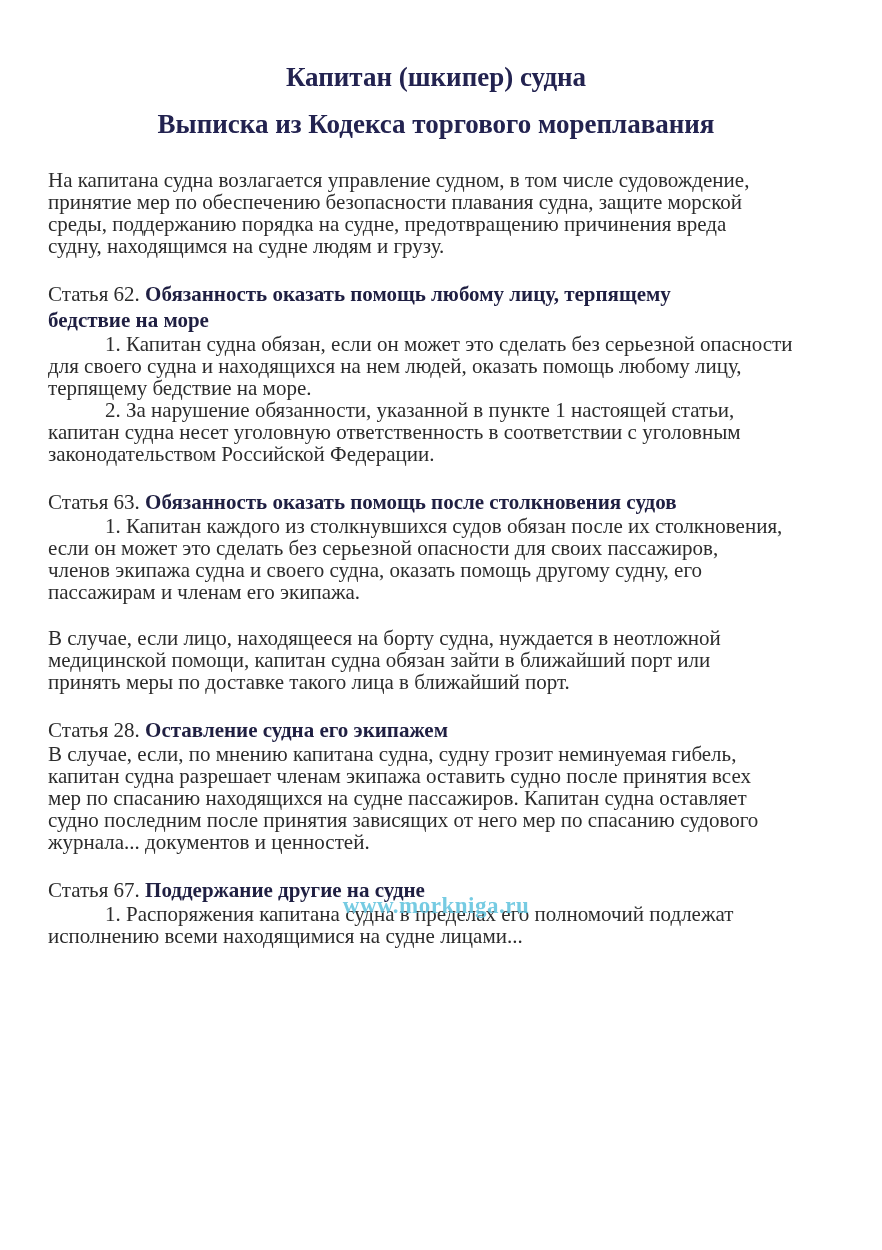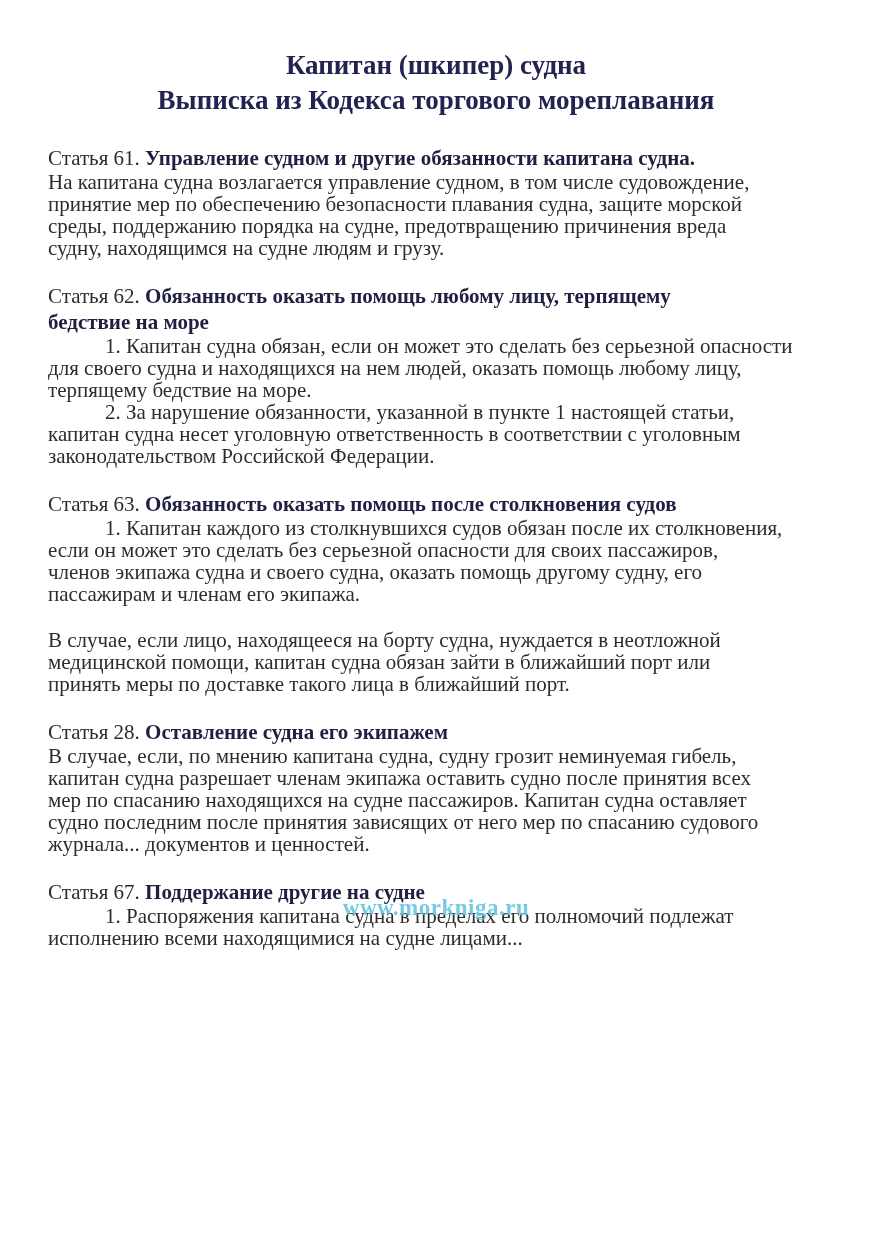--- a/index.html
+++ b/index.html
@@ -12,21 +12,21 @@
   }
   .page {
     box-sizing: border-box;
     width: 882px;
     height: 1250px;
     padding: 45px 58px 0 48px;
     position: relative;
     background: #ffffff;
   }
   .doc-title {
-    margin: 4px;
+    margin: 16px;
     text-align: center;
     font-size: 27px;
     line-height: 33px;
     font-weight: bold;
     color: #232350;
   }
   .doc-subtitle {
     margin: 0;
     text-align: center;
     font-size: 27px;
@@ -75,21 +75,20 @@
 </style>
 </head>
 <body>
 
 <div class="page">
 
   <h1 class="doc-title">Капитан (шкипер) судна</h1>
   <h2 class="doc-subtitle">Выписка из Кодекса торгового мореплавания</h2>
 
   <div class="article first">
-    <p class="article-head"><span class="article-label">Статья 61.</span> <span class="article-heading-text">Управление судном и другие обязанности капитана судна.</span></p>
     <p class="para">На капитана судна возлагается управление судном, в том числе судовождение,
 принятие мер по обеспечению безопасности плавания судна, защите морской
 среды, поддержанию порядка на судне, предотвращению причинения вреда
 судну, находящимся на судне людям и грузу.</p>
   </div>
 
   <div class="article">
     <p class="article-head"><span class="article-label">Статья 62.</span> <span class="article-heading-text">Обязанность оказать помощь любому лицу, терпящему
 бедствие на море</span></p>
     <p class="para para--indent">1. Капитан судна обязан, если он может это сделать без серьезной опасности

